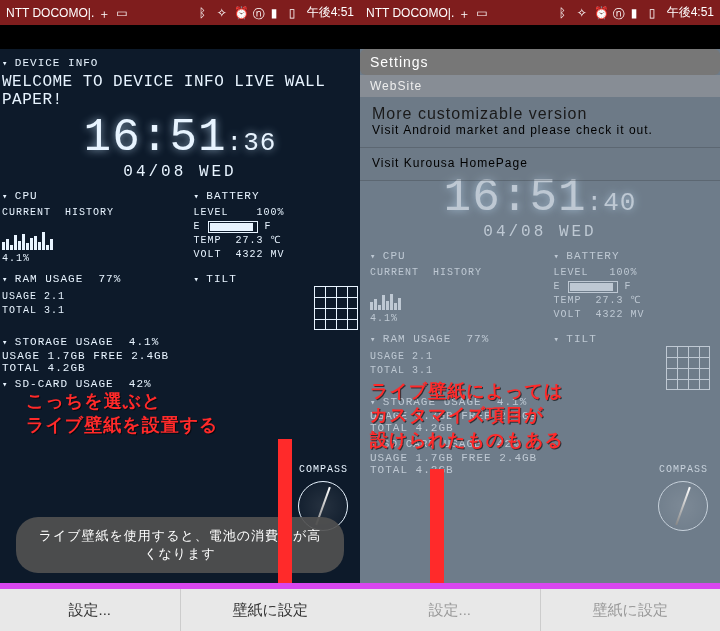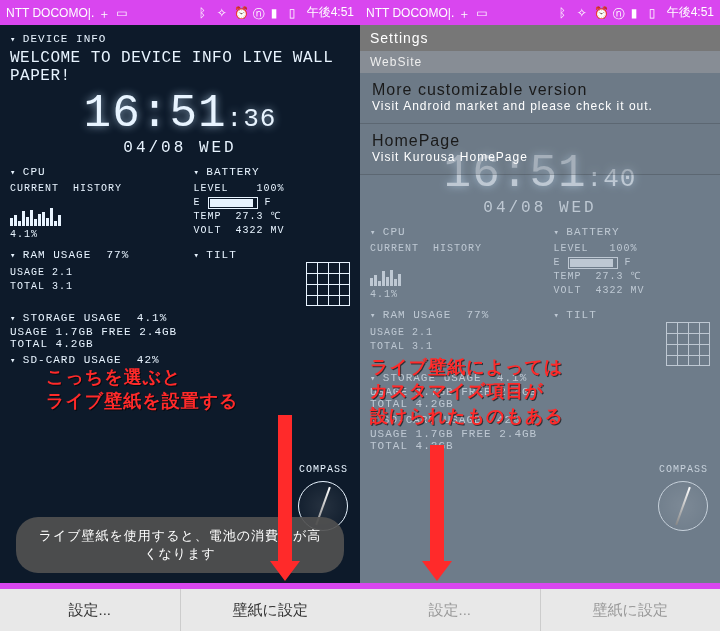--- a/index.html
+++ b/index.html
@@ -15,43 +15,44 @@
     width: 360px;
     height: 631px;
     position: relative;
     display: flex;
     flex-direction: column;
     overflow: hidden;
   }
   
   .statusbar {
     height: 25px;
-    background: #d946ef;
+    background: #7f1d1d;
     color: #fff;
     display: flex;
     align-items: center;
     font-size: 12px;
     padding: 12px 6px;
     gap: 4px;
   }
   .statusbar .spacer { flex: 1; }
   .statusbar span { display: inline-block; }
   .sb-icon { width: 14px; height: 14px; display: inline-flex; align-items: center; justify-content: center; }
 
   
   .wallpaper {
     flex: 1;
     background: #0d1a2a;
     color: #e8f4ff;
     font-family: "Courier New", monospace;
     position: relative;
-    padding: 8px 10px;
+    padding: 8px 2px;
     font-size: 11px;
     letter-spacing: 1px;
     overflow: hidden;
+    margin-top: 24px;
   }
   .phone.right .wallpaper {
     background: #6e7c8a;
     color: #c7d1db;
   }
   .section-title {
     font-size: 11px;
     margin-bottom: 2px;
   }
   .section-title::before {
@@ -182,34 +183,35 @@
     position: absolute;
     left: 0; right: 0; top: 0;
     font-family: "Hiragino Kaku Gothic Pro", sans-serif;
     z-index: 2;
   }
   .settings-header {
     background: #777;
     color: #fff;
     font-size: 14px;
     padding: 5px 10px;
+    border-radius: 6px;
   }
   .settings-section {
     background: rgba(140,145,150,.85);
     color: #eee;
     font-size: 12px;
     padding: 4px 10px;
   }
   .settings-item {
     background: rgba(110,120,130,.3);
     padding: 8px 12px 10px;
     border-bottom: 1px solid rgba(0,0,0,.15);
   }
   .settings-item .it-title { color: #1a1a1a; font-size: 16px; }
-  .settings-item .it-sub { color: #ffffff; font-size: 12px; }
+  .settings-item .it-sub { color: #000000; font-size: 12px; }
 
   
   .annot {
     position: absolute;
     color: #ff2a2a;
     font-weight: bold;
     font-size: 18px;
     line-height: 1.35;
     text-shadow: 1px 1px 0 rgba(0,0,0,.6);
     z-index: 5;
@@ -310,21 +312,21 @@
     <div class="compass">
         <div class="compass-needle"></div>
       </div>
 
     <div style="margin-top:4px">
       <div class="section-title"><span>SD-CARD USAGE</span>&nbsp;&nbsp;<span>42%</span></div>
     </div>
 
     <div class="toast">ライブ壁紙を使用すると、電池の消費量が高くなります</div>
 
-    <div class="annot" style="left:46px; top:340px">
+    <div class="annot" style="left:26px; top:340px">
       <div>こっちを選ぶと</div>
       <div>ライブ壁紙を設置する</div>
     </div>
     <div class="arrow" style="left:278px; top:390px; height:150px"></div>
   </div>
 
   <div class="bottombar">
     <div class="btn">設定...</div>
     <div class="btn">壁紙に設定</div>
   </div>
@@ -347,21 +349,20 @@
 
   <div class="wallpaper">
     <div class="settings-overlay">
       <div class="settings-header">Settings</div>
       <div class="settings-section">WebSite</div>
       <div class="settings-item">
         <div class="it-title">More customizable version</div>
         <div class="it-sub">Visit Android market and please check it out.</div>
       </div>
       <div class="settings-item">
-        <div class="it-title">HomePage</div>
         <div class="it-sub">Visit Kurousa HomePage</div>
       </div>
     </div>
 
     <div style="opacity:.9; position:absolute; left:10px; right:10px; top:120px">
       <div class="bigclock">
         <span>16:51</span><span class="sec">:40</span>
       </div>
       <div class="dateline">04/08  WED</div>
       <div class="grid">

